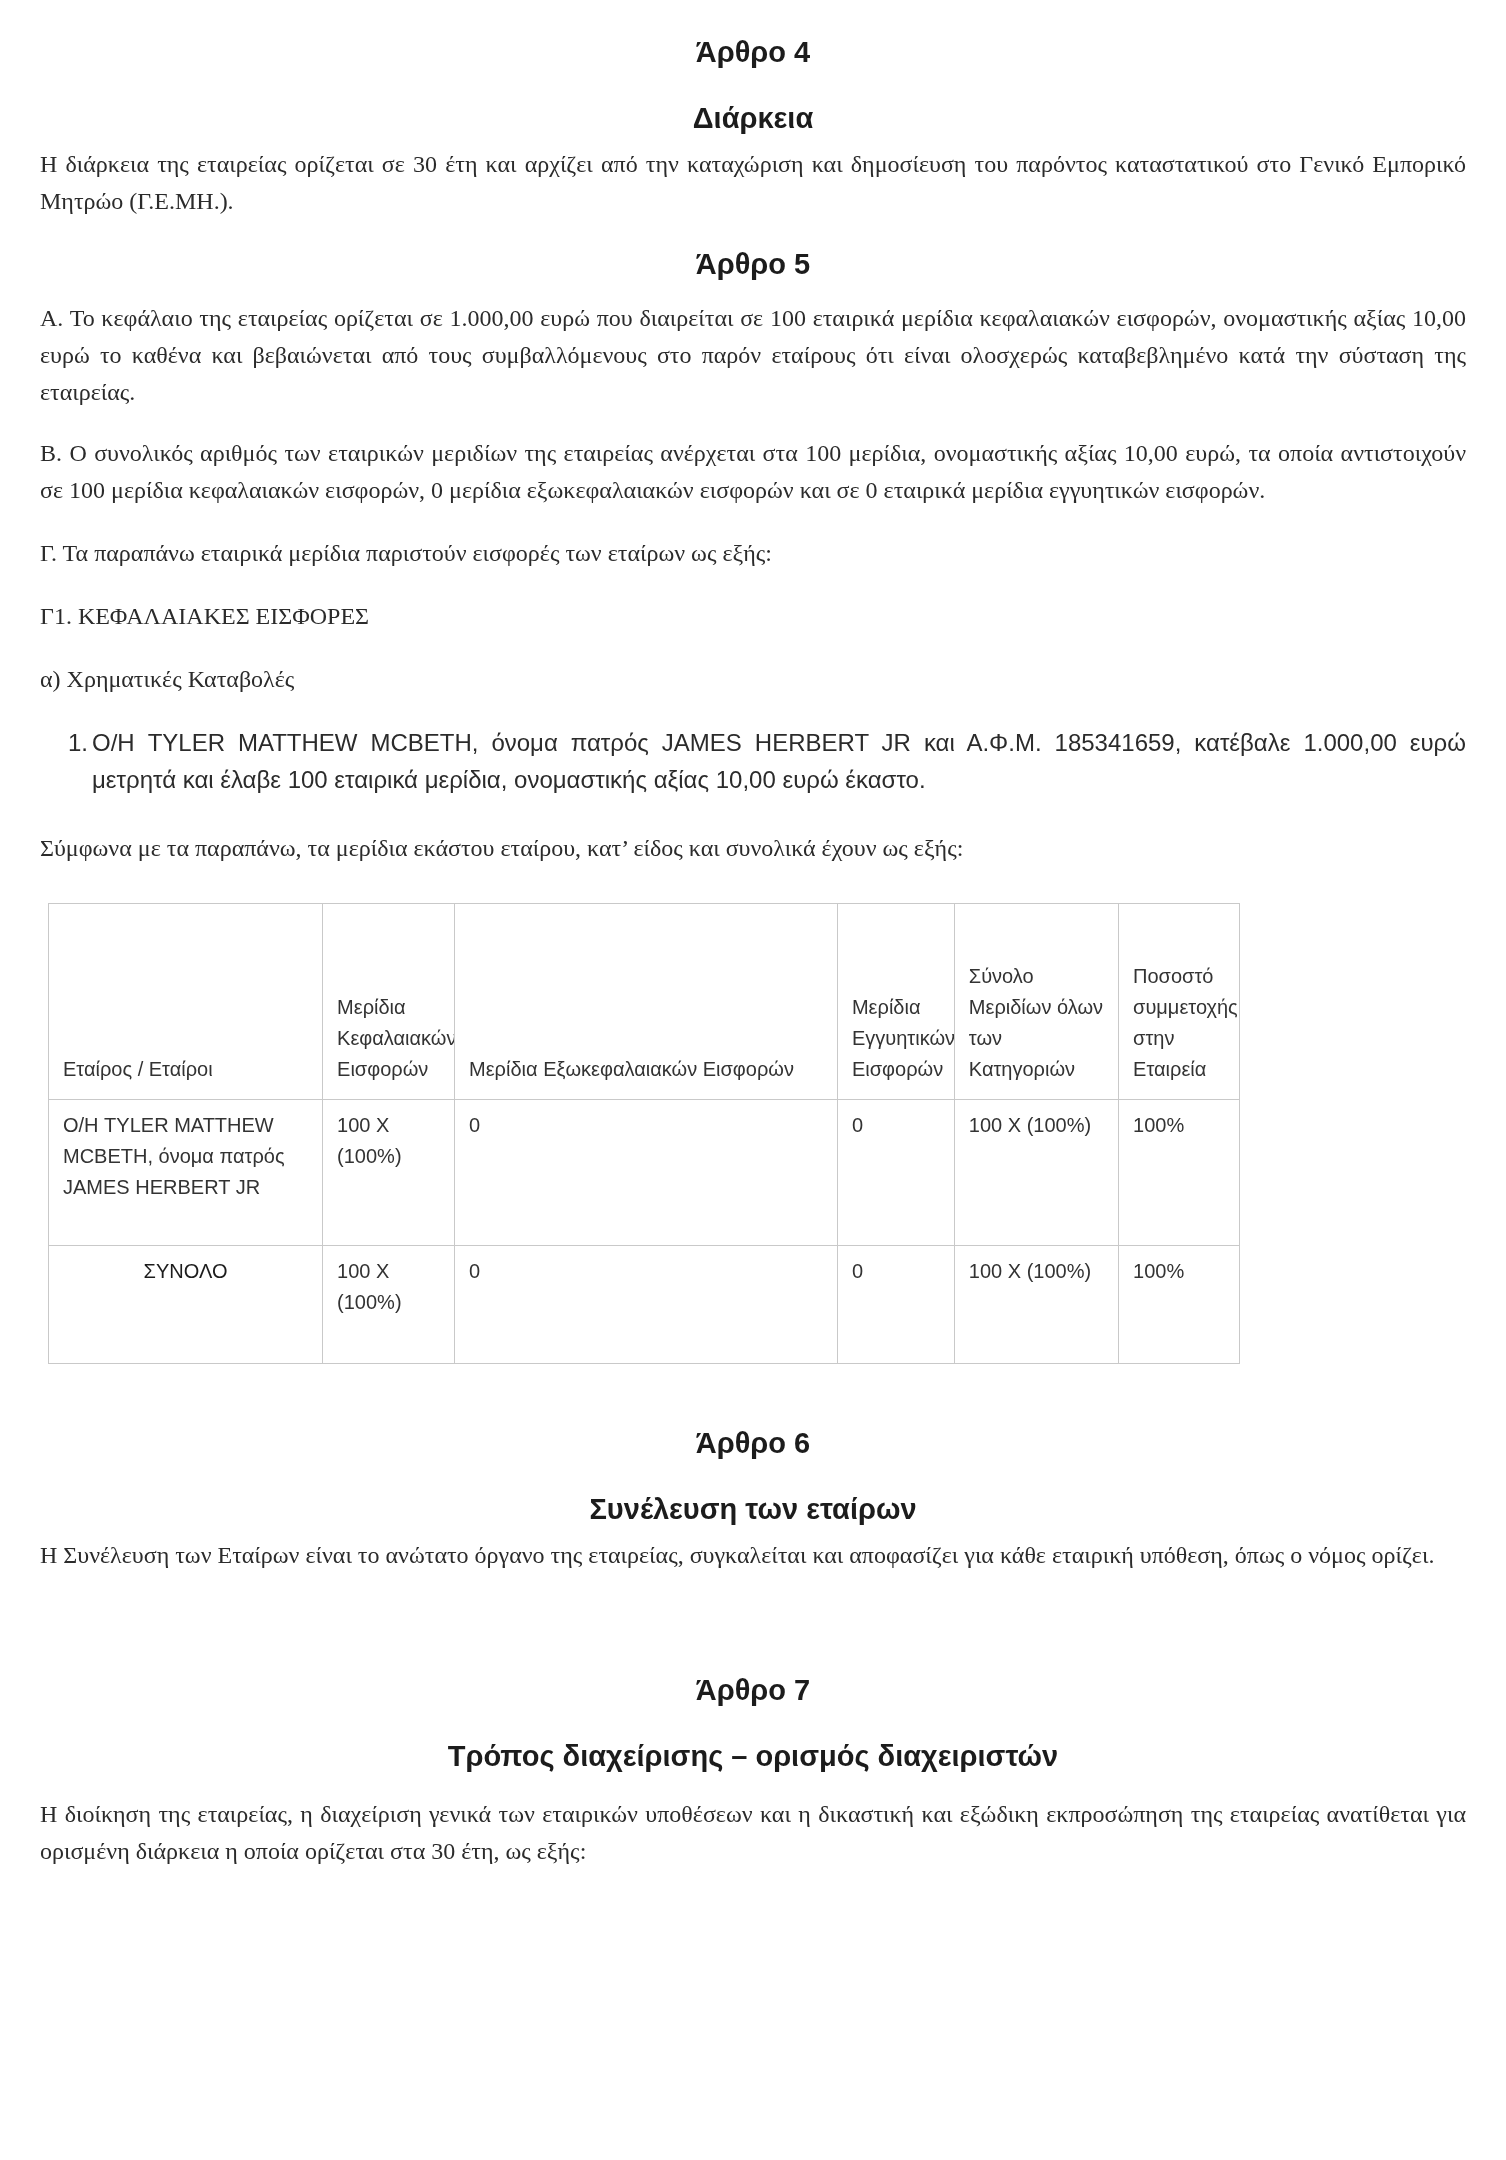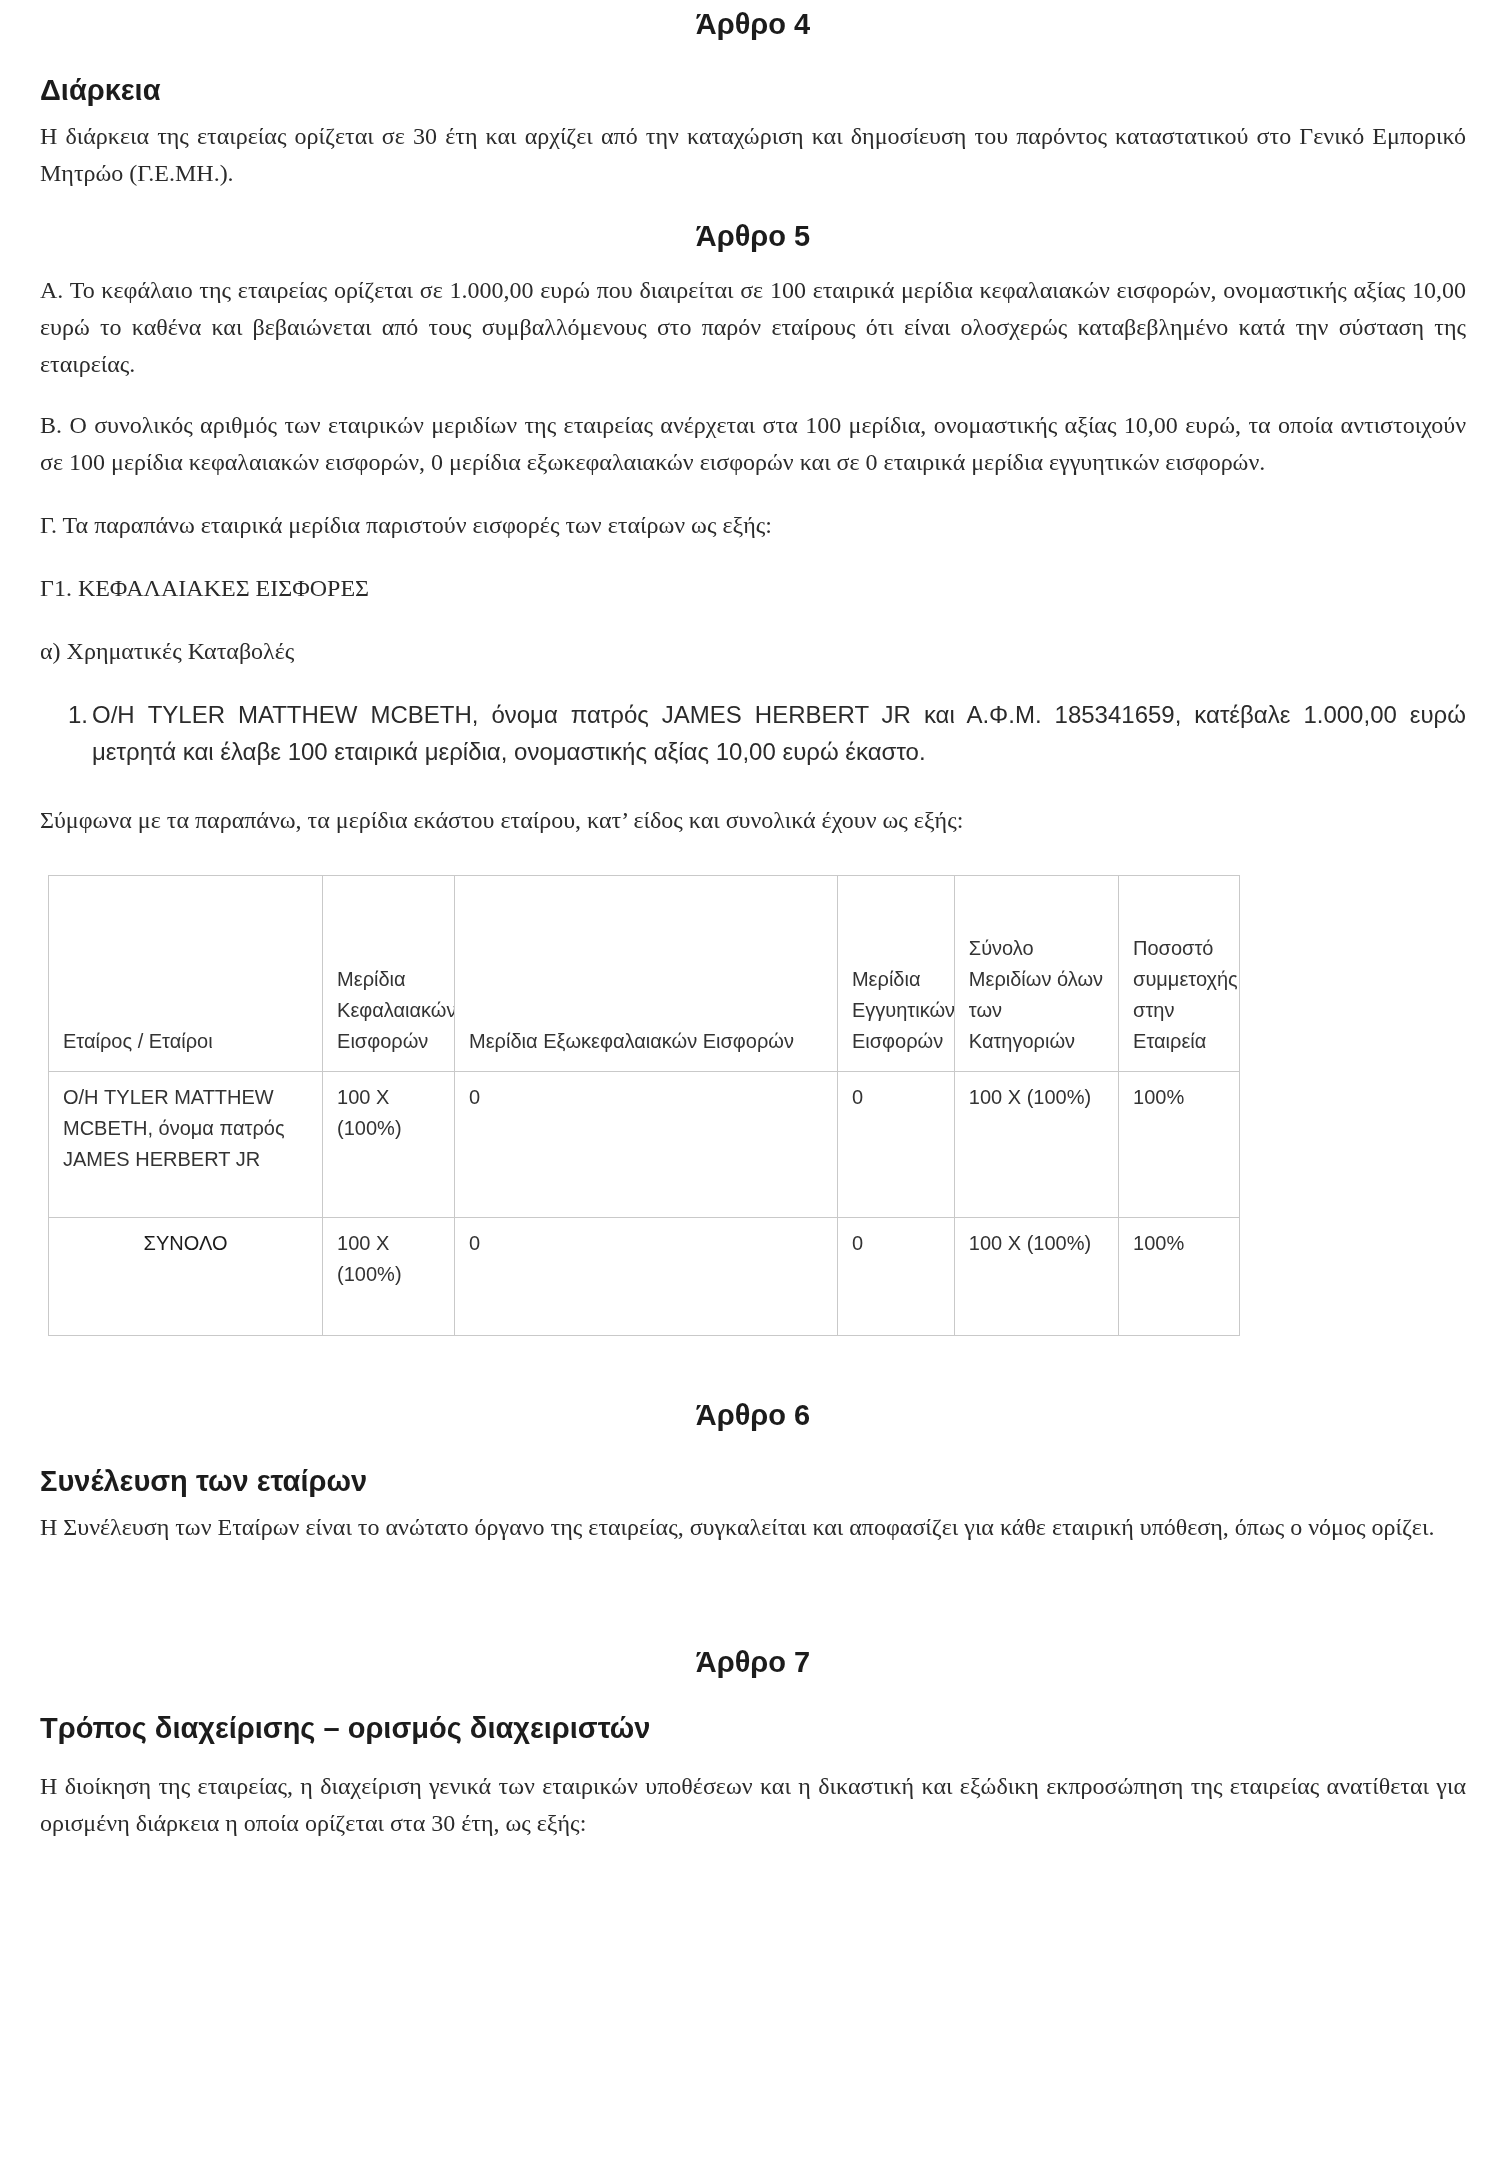--- a/index.html
+++ b/index.html
@@ -5,38 +5,38 @@
   html, body {
     margin: 0;
     padding: 0;
     background: #ffffff;
   }
   .page {
     position: relative;
     width: 1506px;
     height: 2160px;
     box-sizing: border-box;
-    padding: 4px 40px 0 40px;
+    padding: 32px 40px 0 40px;
     background: #ffffff;
     font-family: "Liberation Sans", "DejaVu Sans", sans-serif;
     color: #252525;
     overflow: hidden;
   }
   .article-title {
     font-size: 29px;
     font-weight: 700;
     line-height: 40px;
     text-align: center;
     color: #1c1c1c;
   }
   .article-subtitle {
     font-size: 29px;
     font-weight: 700;
     line-height: 40px;
-    text-align: left;
+    text-align: center;
     color: #1c1c1c;
     margin-top: 26px;
   }
   .para {
     font-size: 24px;
     line-height: 37px;
     text-align: justify;
     color: #2b2b2b;
     font-family: Liberation Serif, serif;
   }

